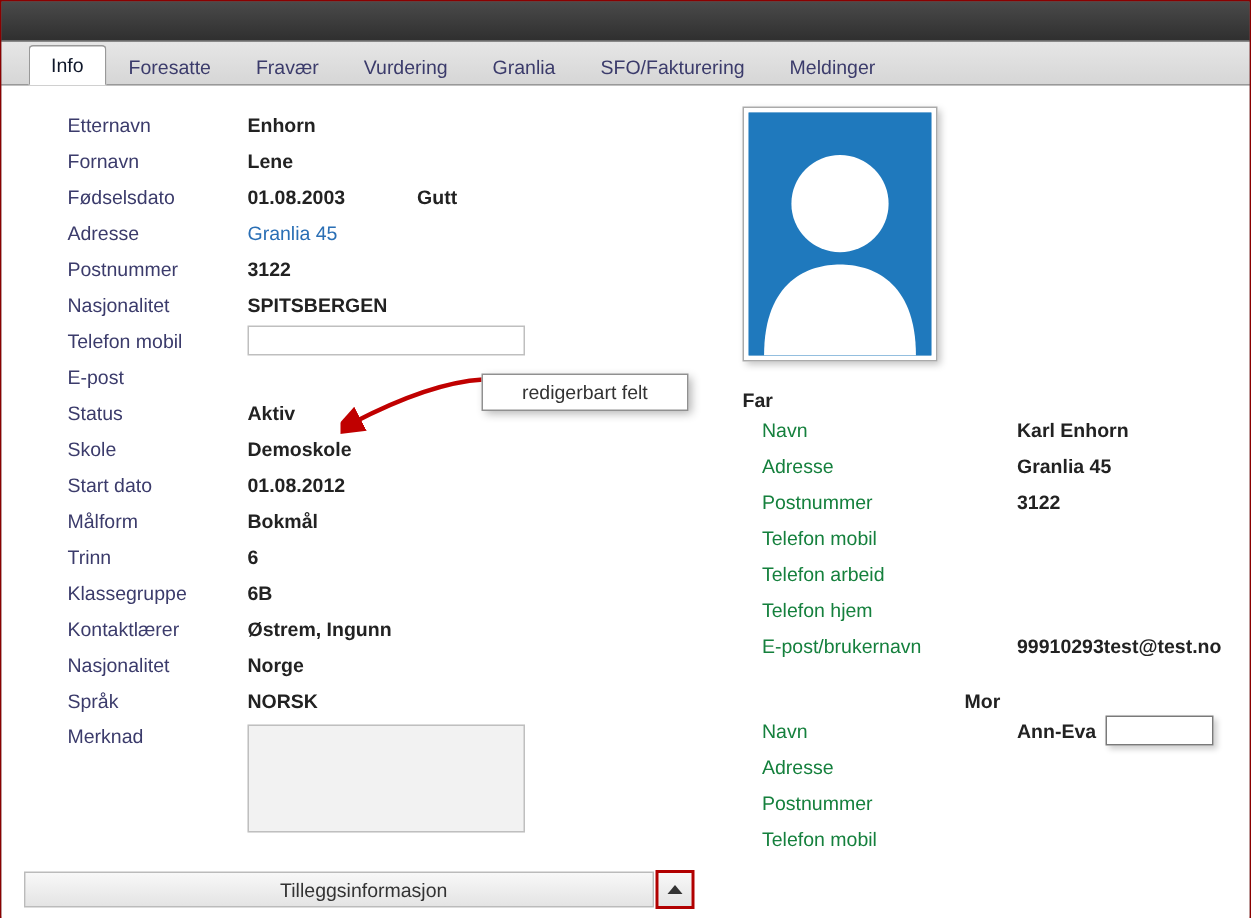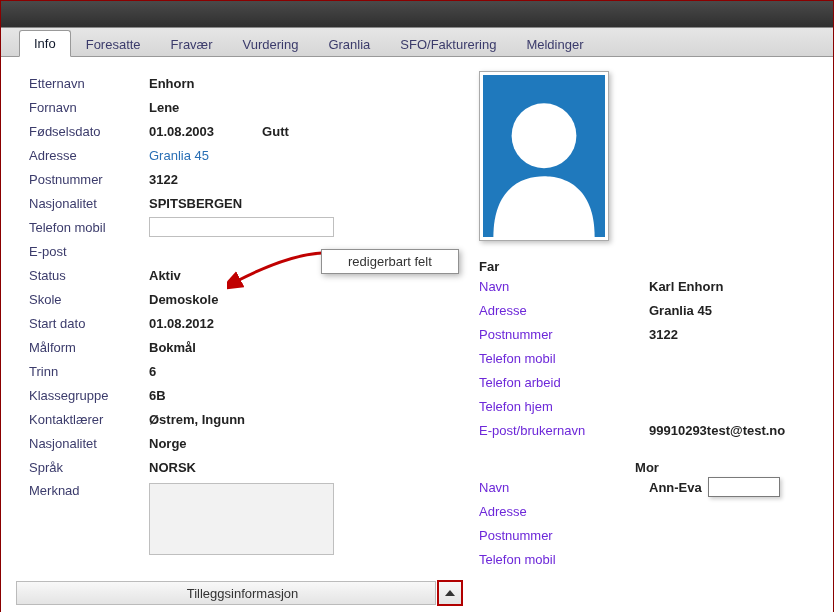--- a/index.html
+++ b/index.html
@@ -56,20 +56,21 @@
     box-sizing: border-box;
     padding: 14px 18px 8px 28px;
     position: relative;
   }
   .cols {
     display: flex;
     gap: 40px;
   }
   .left {
     width: 410px;
+    margin-left: 16px;
   }
   .right {
     flex: 1;
   }
   .row {
     display: flex;
     align-items: center;
     min-height: 24px;
   }
   .lbl {
@@ -125,21 +126,21 @@
     display: flex;
     align-items: center;
     justify-content: center;
   }
   .photo-inner svg { width: 100%; height: 100%; }
   .section-head {
     font-weight: 700;
     color: #222;
     margin-top: 6px;
   }
-  .right .row .lbl { width: 170px; color: #6d28d9; }
+  .right .row .lbl { width: 170px; color: #15803d; margin-left: 13px; }
   .right .row .val { font-weight: 700; }
   .small-input {
     width: 72px;
     height: 20px;
     border: 1px solid #7a7a7a;
     box-shadow: 2px 2px 4px rgba(0,0,0,0.2);
     background: #fff;
     margin-left: 6px;
     box-sizing: border-box;
     font-family: inherit;

